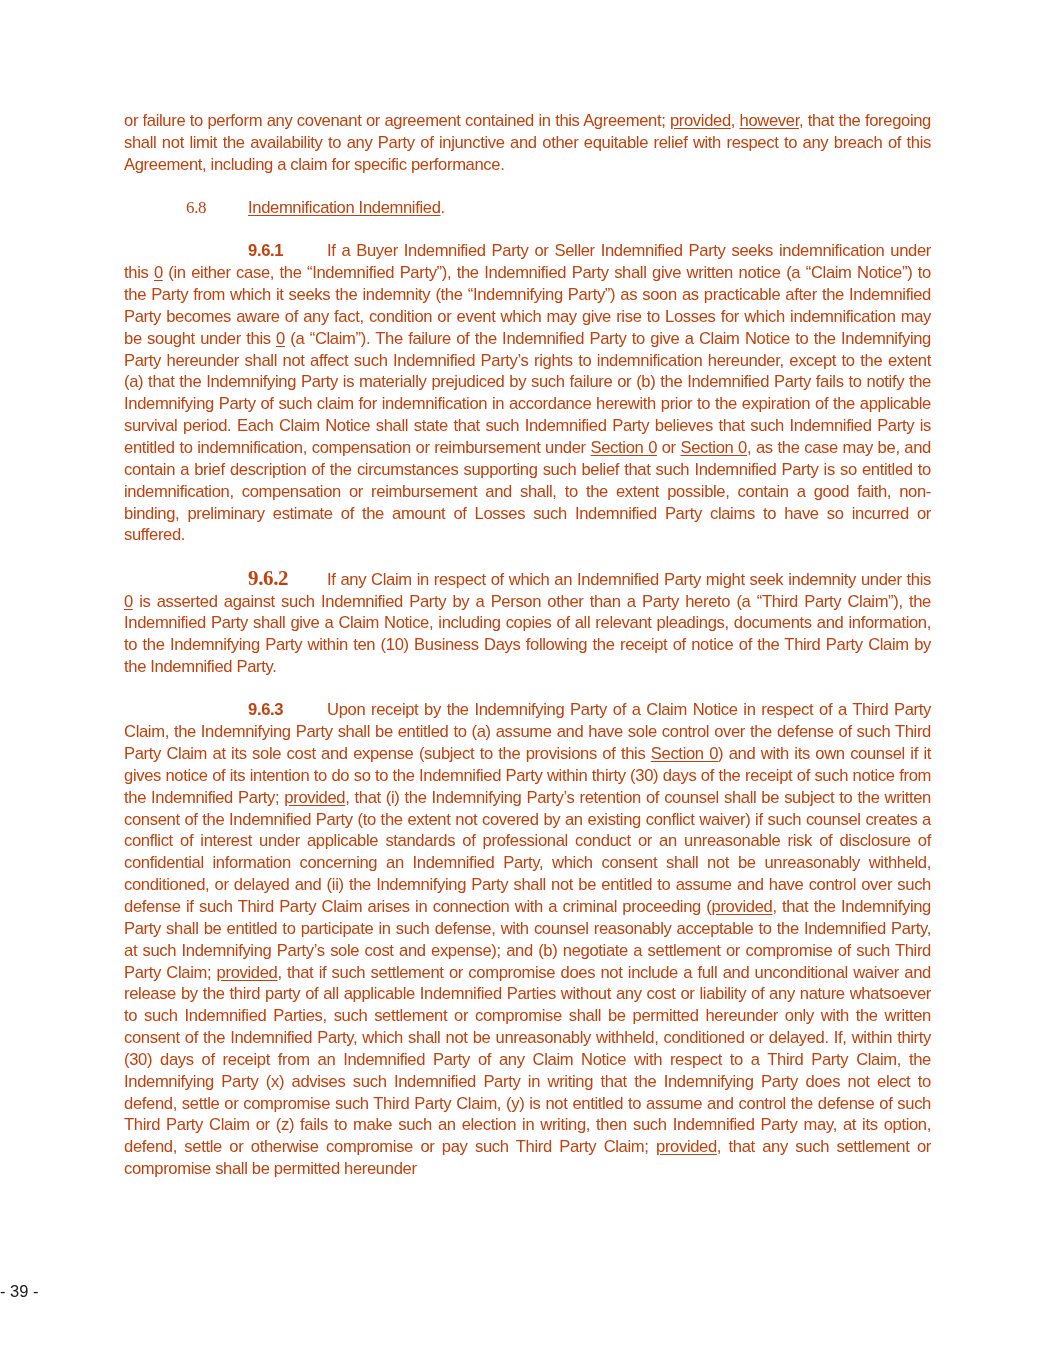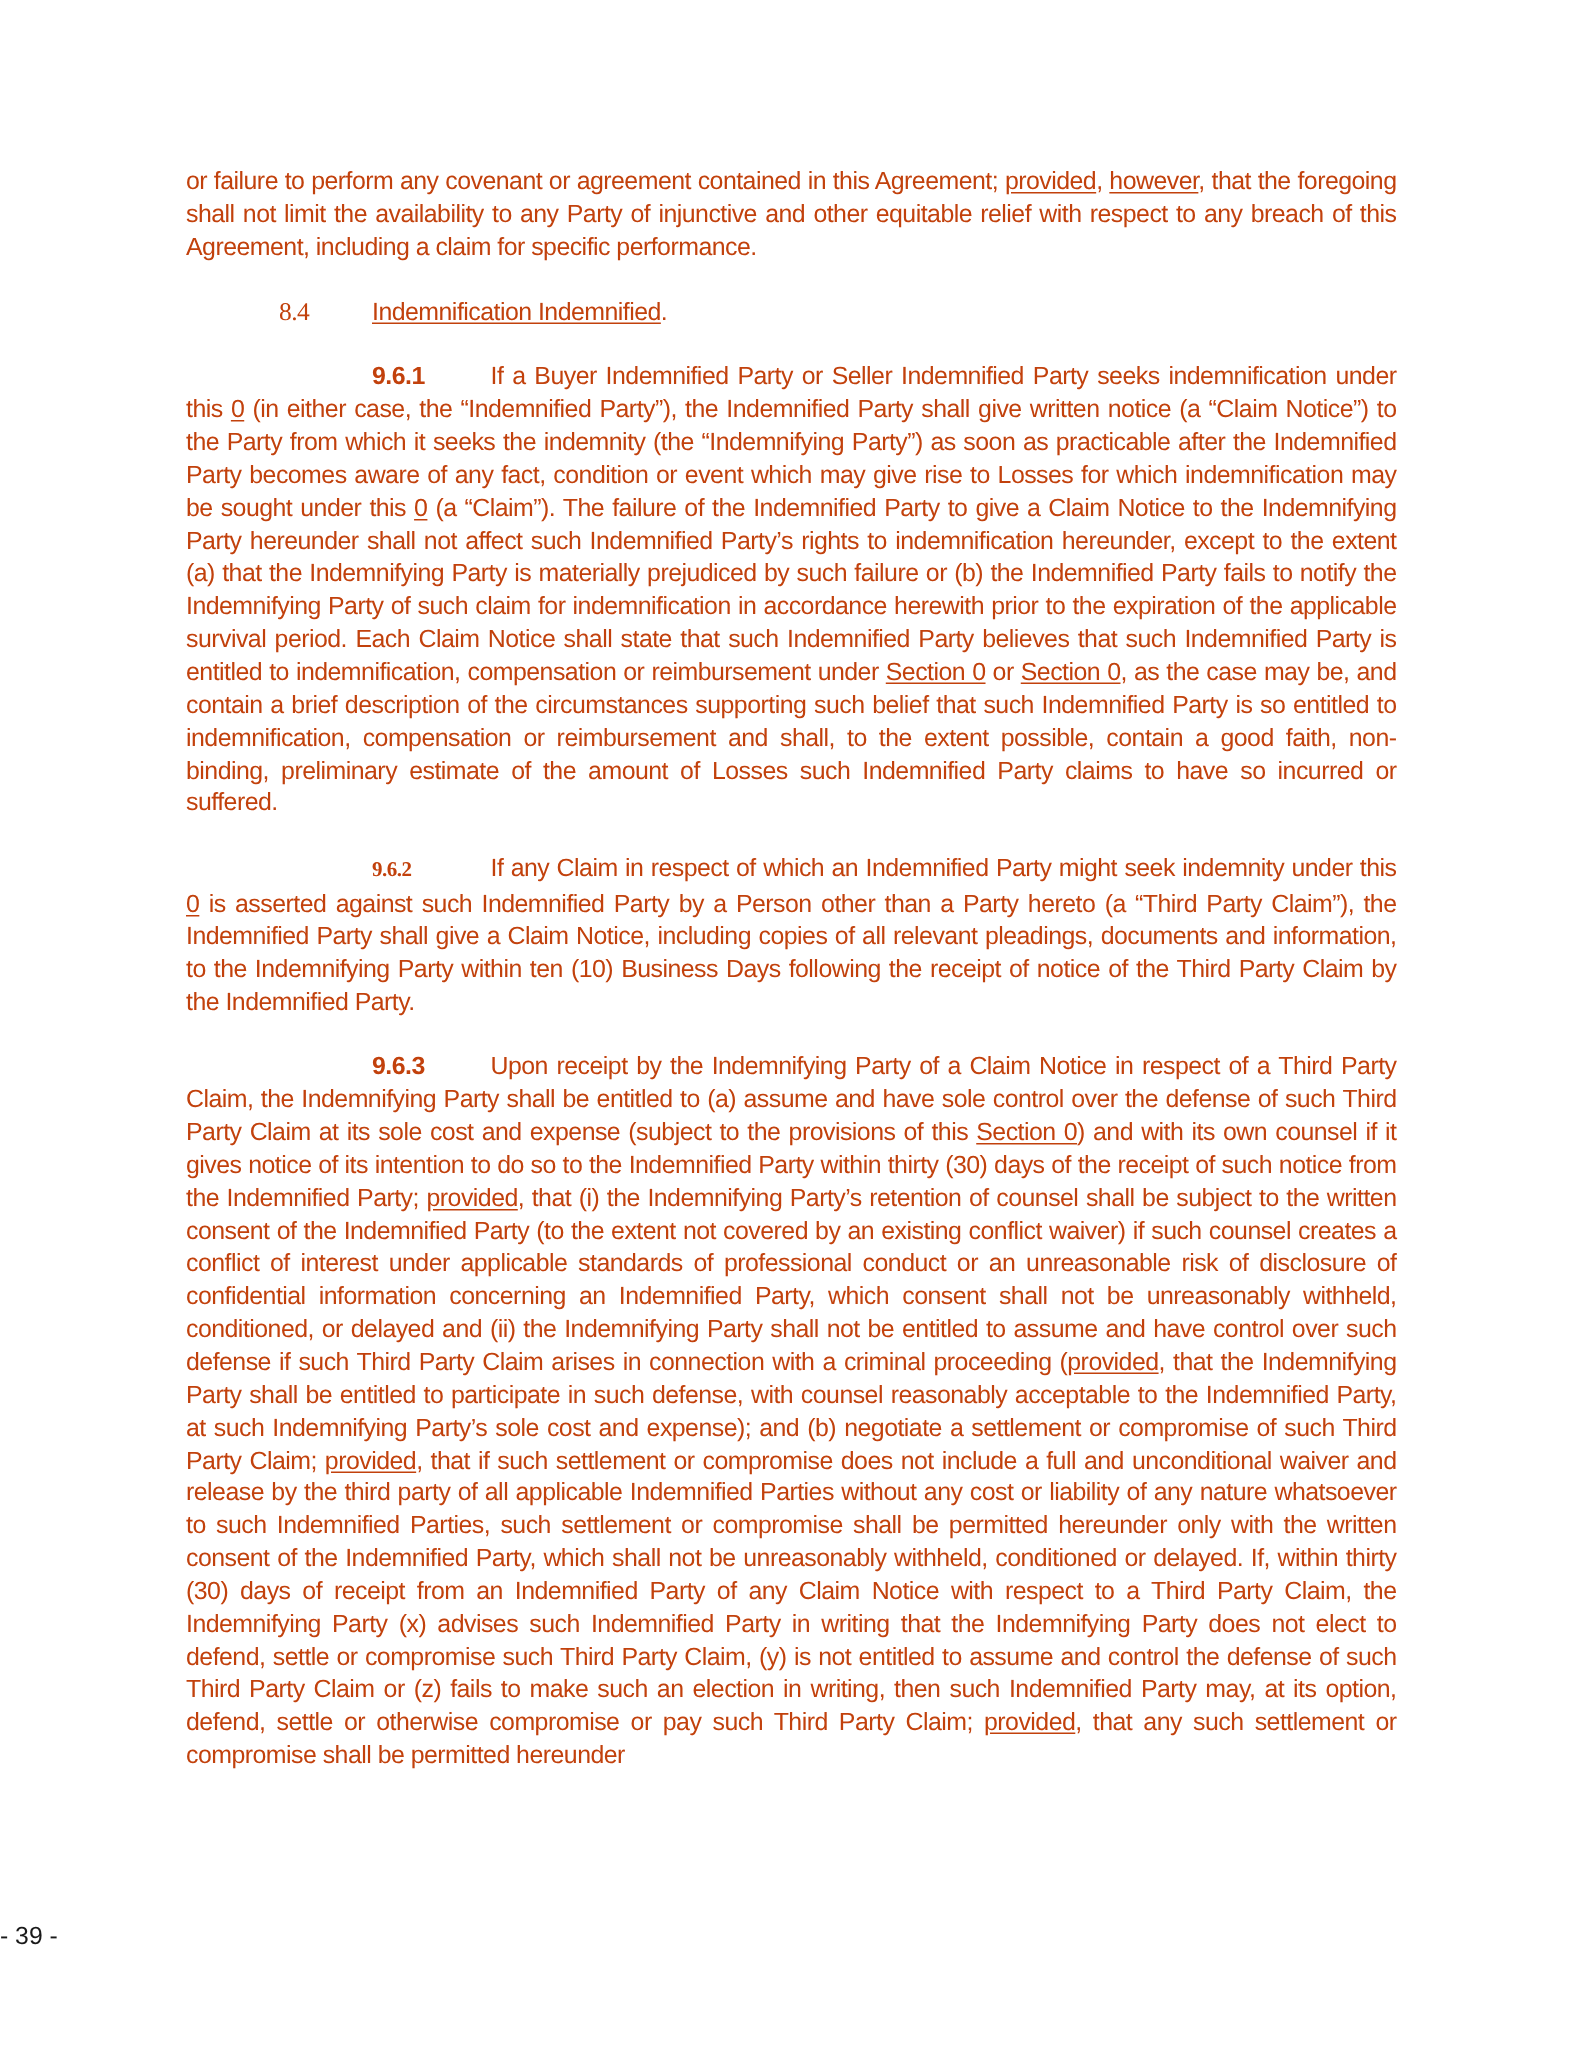--- a/index.html
+++ b/index.html
@@ -10,34 +10,34 @@
     font-size: 16.6px; line-height: 21.85px; color: #c2410c;
     letter-spacing: -0.35px;
   }
   p { margin: 0; text-align: justify; }
   .para { margin-bottom: 21.5px; }
   .u { text-decoration: underline; text-underline-offset: 2px; }
   .heading { margin-left: 62px; margin-bottom: 21.5px; }
   .heading .num { display: inline-block; width: 62px; font-family: "Liberation Serif", serif; font-size: 17px; }
   .sub { text-indent: 124px; }
   .subnum { display: inline-block; text-indent: 0; width: 79px; font-weight: bold; }
-  .serifnum { font-family: "Liberation Serif", serif; font-size: 14px; }
+  .serifnum { font-family: "Liberation Serif", serif; font-size: 21px; }
   .footer {
     position: absolute; left: 0; width: 1055px; top: 1282px; text-align: left;
     font-family: "Liberation Sans", sans-serif; font-size: 16.5px; color: #1a1a1a;
   }
 </style>
 </head>
 <body>
 
 <div class="page">
 
   <p class="para"><span>or failure to perform any covenant or agreement contained in this Agreement; </span><span class="u">provided</span><span>, </span><span class="u">however</span><span>, that the foregoing shall not limit the availability to any Party of injunctive and other equitable relief with respect to any breach of this Agreement, including a claim for specific performance.</span></p>
 
-  <p class="heading"><span class="num">8.4</span><span class="u">Indemnification Indemnified</span><span>.</span></p>
+  <p class="heading"><span class="num">6.8</span><span class="u">Indemnification Indemnified</span><span>.</span></p>
 
   <p class="para sub"><span class="subnum">9.6.1</span><span>If a Buyer Indemnified Party or Seller Indemnified Party seeks indemnification under this </span><span class="u">0</span><span> (in either case, the “Indemnified Party”), the Indemnified Party shall give written notice (a “Claim Notice”) to the Party from which it seeks the indemnity (the “Indemnifying Party”) as soon as practicable after the Indemnified Party becomes aware of any fact, condition or event which may give rise to Losses for which indemnification may be sought under this </span><span class="u">0</span><span> (a “Claim”).  The failure of the Indemnified Party to give a Claim Notice to the Indemnifying Party hereunder shall not affect such Indemnified Party’s rights to indemnification hereunder, except to the extent (a) that the Indemnifying Party is materially prejudiced by such failure or (b) the Indemnified Party fails to notify the Indemnifying Party of such claim for indemnification in accordance herewith prior to the expiration of the applicable survival period.  Each Claim Notice shall state that such Indemnified Party believes that such Indemnified Party is entitled to indemnification, compensation or reimbursement under </span><span class="u">Section 0</span><span> or </span><span class="u">Section 0</span><span>, as the case may be, and contain a brief description of the circumstances supporting such belief that such Indemnified Party is so entitled to indemnification, compensation or reimbursement and shall, to the extent possible, contain a good faith, non-binding, preliminary estimate of the amount of Losses such Indemnified Party claims to have so incurred or suffered.</span></p>
 
   <p class="para sub"><span class="subnum serifnum">9.6.2</span><span>If any Claim in respect of which an Indemnified Party might seek indemnity under this </span><span class="u">0</span><span> is asserted against such Indemnified Party by a Person other than a Party hereto (a “Third Party Claim”), the Indemnified Party shall give a Claim Notice, including copies of all relevant pleadings, documents and information, to the Indemnifying Party within ten (10) Business Days following the receipt of notice of the Third Party Claim by the Indemnified Party.</span></p>
 
   <p class="sub"><span class="subnum">9.6.3</span><span>Upon receipt by the Indemnifying Party of a Claim Notice in respect of a Third Party Claim, the Indemnifying Party shall be entitled to (a) assume and have sole control over the defense of such Third Party Claim at its sole cost and expense (subject to the provisions of this </span><span class="u">Section 0</span><span>) and with its own counsel if it gives notice of its intention to do so to the Indemnified Party within thirty (30) days of the receipt of such notice from the Indemnified Party; </span><span class="u">provided</span><span>, that (i) the Indemnifying Party’s retention of counsel shall be subject to the written consent of the Indemnified Party (to the extent not covered by an existing conflict waiver) if such counsel creates a conflict of interest under applicable standards of professional conduct or an unreasonable risk of disclosure of confidential information concerning an Indemnified Party, which consent shall not be unreasonably withheld, conditioned, or delayed and (ii) the Indemnifying Party shall not be entitled to assume and have control over such defense if such Third Party Claim arises in connection with a criminal proceeding (</span><span class="u">provided</span><span>, that the Indemnifying Party shall be entitled to participate in such defense, with counsel reasonably acceptable to the Indemnified Party, at such Indemnifying Party’s sole cost and expense); and (b) negotiate a settlement or compromise of such Third Party Claim; </span><span class="u">provided</span><span>, that if such settlement or compromise does not include a full and unconditional waiver and release by the third party of all applicable Indemnified Parties without any cost or liability of any nature whatsoever to such Indemnified Parties, such settlement or compromise shall be permitted hereunder only with the written consent of the Indemnified Party, which shall not be unreasonably withheld, conditioned or delayed.  If, within thirty (30) days of receipt from an Indemnified Party of any Claim Notice with respect to a Third Party Claim, the Indemnifying Party (x) advises such Indemnified Party in writing that the Indemnifying Party does not elect to defend, settle or compromise such Third Party Claim, (y) is not entitled to assume and control the defense of such Third Party Claim or (z) fails to make such an election in writing, then such Indemnified Party may, at its option, defend, settle or otherwise compromise or pay such Third Party Claim; </span><span class="u">provided</span><span>, that any such settlement or compromise shall be permitted hereunder</span></p>
 
 </div>
 
 <div class="footer">- 39 -</div>

